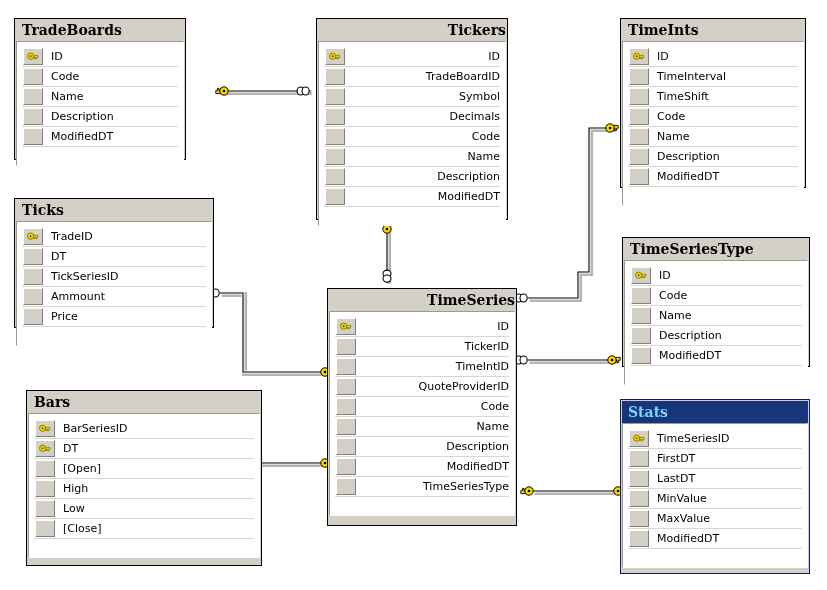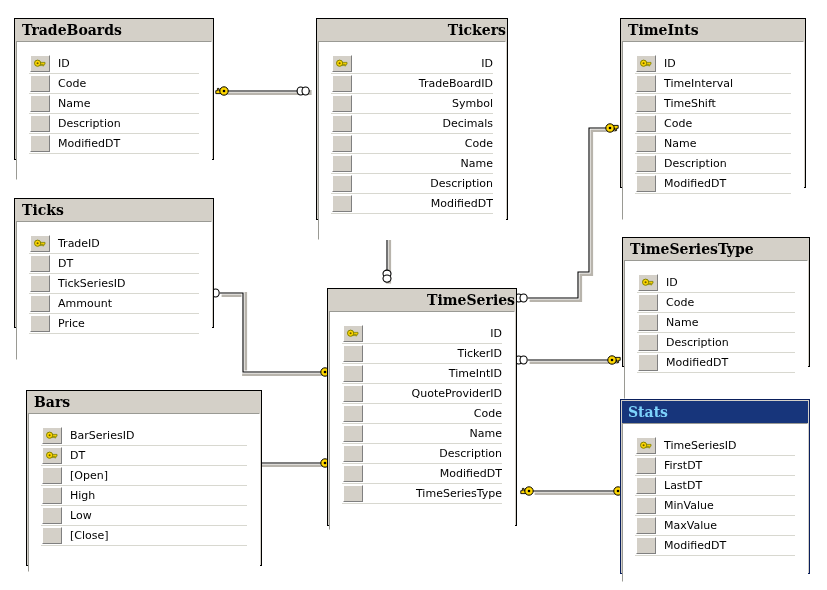--- a/index.html
+++ b/index.html
@@ -54,21 +54,21 @@
     color: #7dd3fc;
     margin: 0px;
     padding: 3px 0 3px 6px;
   }
   .rows-frame {
     background: #ffffff;
     border: 1px solid #9a9a94;
     border-right-color: #ffffff;
     border-bottom-color: #ffffff;
     box-sizing: border-box;
-    padding: 12px;
+    padding: 5px;
   }
   .row {
     display: flex;
     align-items: stretch;
     height: 20px;
     box-sizing: border-box;
     border-bottom: 1px solid #d8d8d0;
     background: #ffffff;
   }
   .row:last-child { border-bottom: none; }
@@ -205,21 +205,21 @@
         </g>
         <g transform="translate(618,491) rotate(0)">
           <path d="M3 -2.6 L8.2 -2.6 L8.2 0.3 L6.6 0.3 L6.6 2.6 L5.1 2.6 L5.1 0.3 L4.0 0.3 L4.0 2.2 L3 2.2 Z" fill="#ffd700" stroke="#000000" stroke-width="0.9" stroke-linejoin="round"></path>
           <circle cx="0" cy="0" r="4.2" fill="#ffd700" stroke="#000000" stroke-width="1"></circle>
           <circle cx="0" cy="0" r="1.3" fill="#000000"></circle>
         </g>
       </g>
     </svg>
 
   <div id="tables-layer">
-      <div class="table-box" style="left: 14px; top: 18px; width: 200px; height: 142px;">
+      <div class="table-box" style="left: 14px; top: 18px; width: 172px; height: 142px;">
         <div class="table-header">TradeBoards</div>
         <div class="rows-frame">
           <div class="row">
             <div class="row-gutter">
               <svg class="key-icon" viewBox="0 0 12 11">
                 <path d="M6.3 3.4 L11 3.4 L11 5.2 L9.8 5.2 L9.8 6.9 L8.6 6.9 L8.6 5.2 L7.5 5.2 L7.5 6.6 L6.3 6.6 Z" fill="#ffd700" stroke="#808000" stroke-width="0.8" stroke-linejoin="round"></path>
                 <circle cx="3.6" cy="4.2" r="3.1" fill="#ffd700" stroke="#808000" stroke-width="1"></circle>
                 <circle cx="3.6" cy="4.2" r="1.05" fill="#6b5b00"></circle>
               </svg>
             </div>

